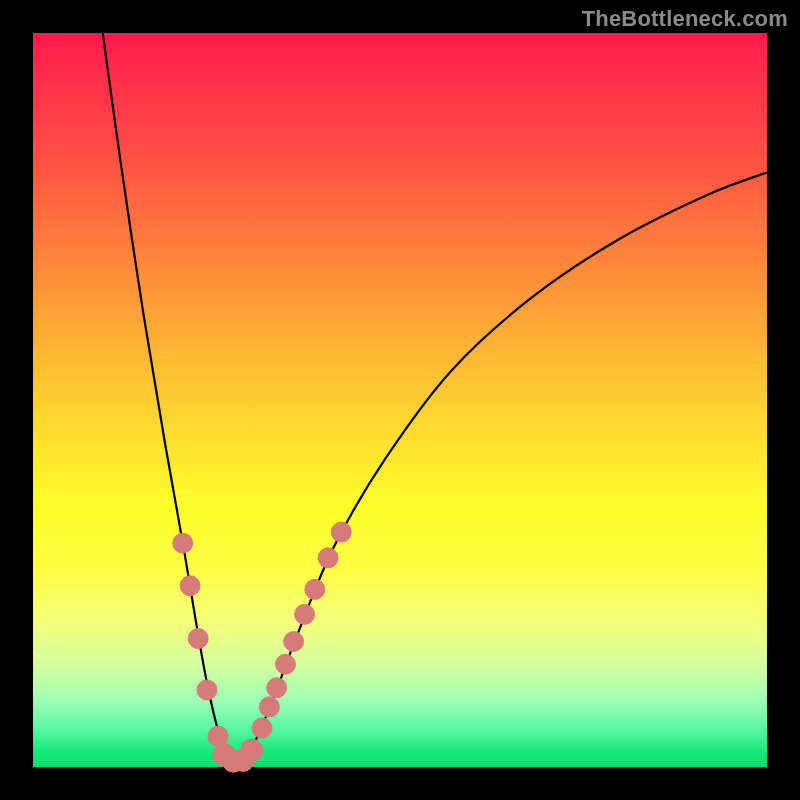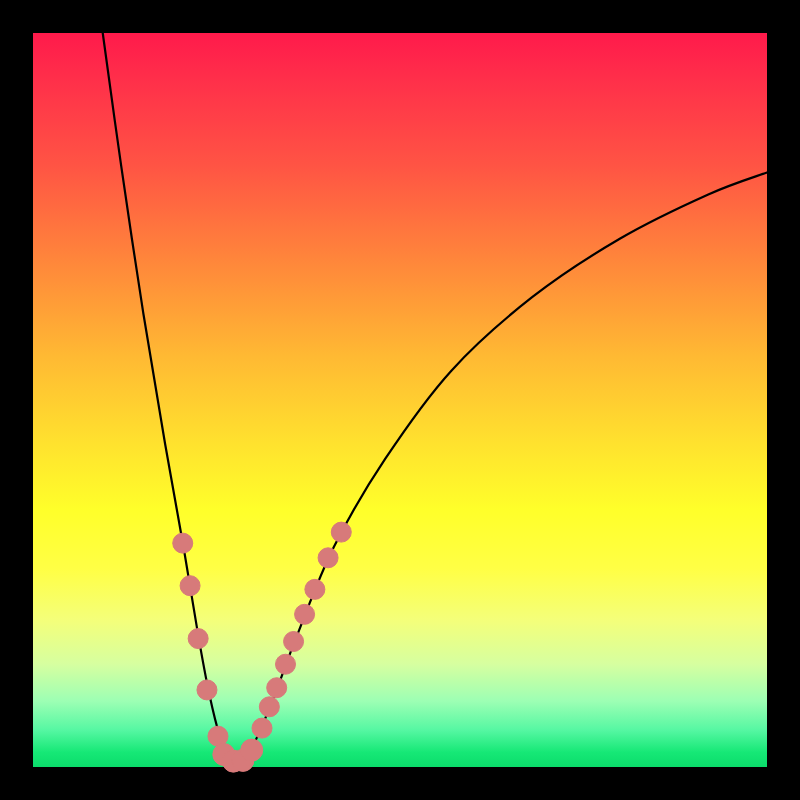--- a/index.html
+++ b/index.html
@@ -57,20 +57,21 @@
     height: 734px;
     overflow: visible;
   }
 </style>
 </head>
 <body>
 <div class="stage">
 
   <div class="plot-area"></div>
 
+  <div class="watermark">TheBottleneck.com</div>
 
   <svg class="curve" viewBox="0 0 734 734">
 
     <path id="v-curve" d="M 69.73 0.00 C 72.79 22.02, 81.35 85.63, 88.08 132.12 C 94.81 178.61, 102.76 232.43, 110.10 278.92 C 117.44 325.41, 125.39 371.89, 132.12 411.04 C 138.85 450.19, 144.97 481.99, 150.47 513.80 C 155.97 545.61, 160.87 577.41, 165.15 601.88 C 169.43 626.35, 172.49 643.47, 176.16 660.60 C 179.83 677.73, 183.50 693.02, 187.17 704.64 C 190.84 716.26, 194.51 726.05, 198.18 730.33 C 201.85 734.61, 204.91 734.61, 209.19 730.33 C 213.47 726.05, 218.37 716.26, 223.87 704.64 C 229.38 693.02, 235.49 677.73, 242.22 660.60 C 248.95 643.47, 254.45 626.35, 264.24 601.88 C 274.03 577.41, 286.26 543.16, 300.94 513.80 C 315.62 484.44, 332.75 455.08, 352.32 425.72 C 371.89 396.36, 393.91 364.55, 418.38 337.64 C 442.85 310.73, 470.98 286.26, 499.12 264.24 C 527.26 242.22, 557.84 222.65, 587.20 205.52 C 616.56 188.39, 650.81 172.49, 675.28 161.48 C 699.75 150.47, 724.21 143.13, 734.00 139.46" fill="none" stroke="#000000" stroke-width="2.2" stroke-linecap="round"></path>
 
     <g id="dots">
         <circle cx="149.74" cy="510.13" r="10" fill="#d77a7a" stroke="#d77a7a"></circle>
         <circle cx="157.08" cy="552.70" r="10" fill="#d77a7a" stroke="#d77a7a"></circle>
         <circle cx="165.15" cy="605.55" r="10" fill="#d77a7a" stroke="#d77a7a"></circle>
         <circle cx="173.96" cy="656.93" r="10" fill="#d77a7a" stroke="#d77a7a"></circle>

